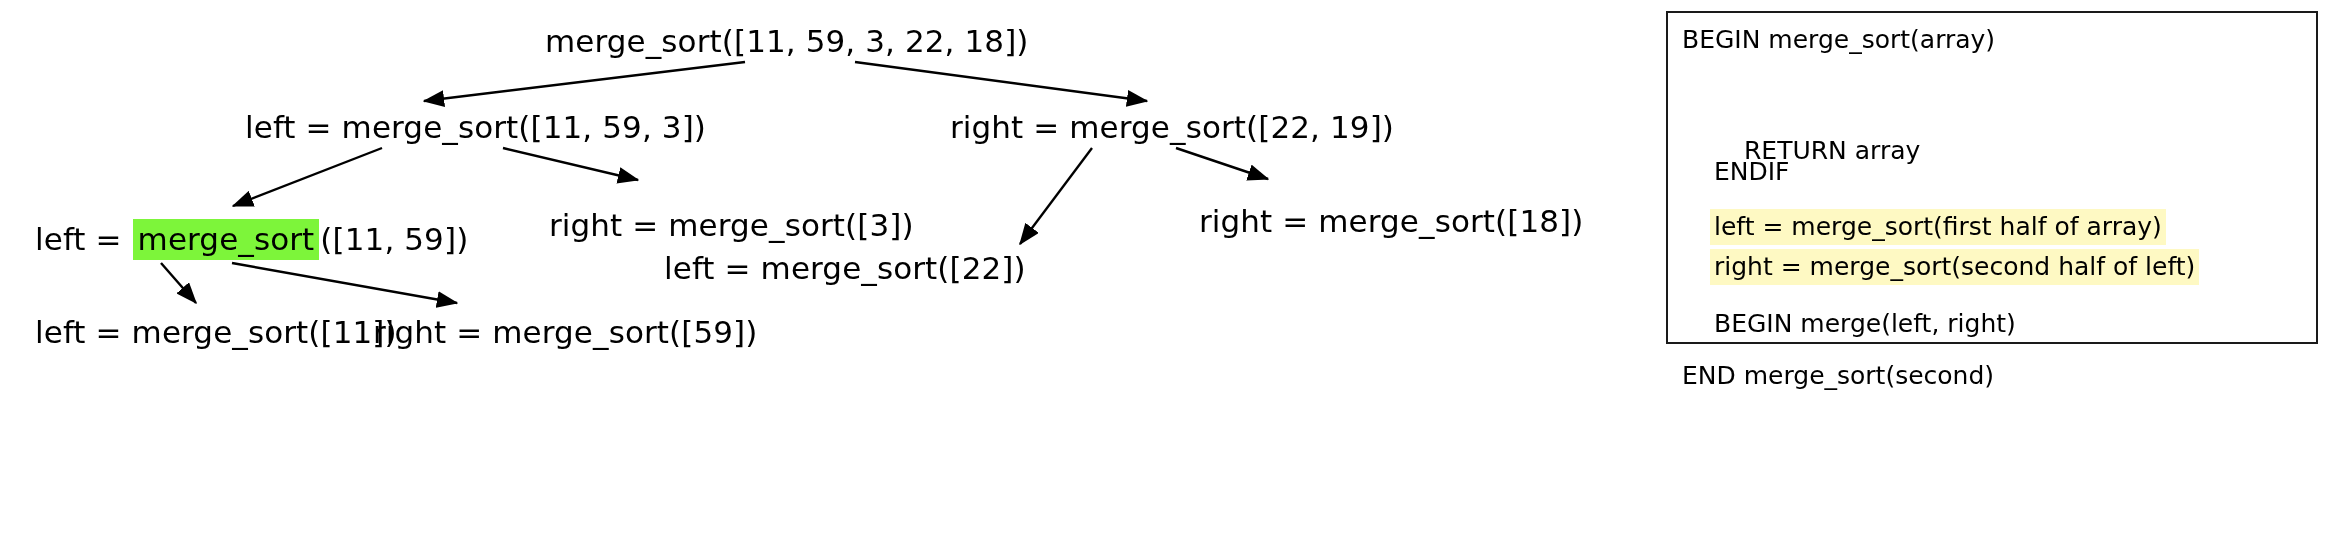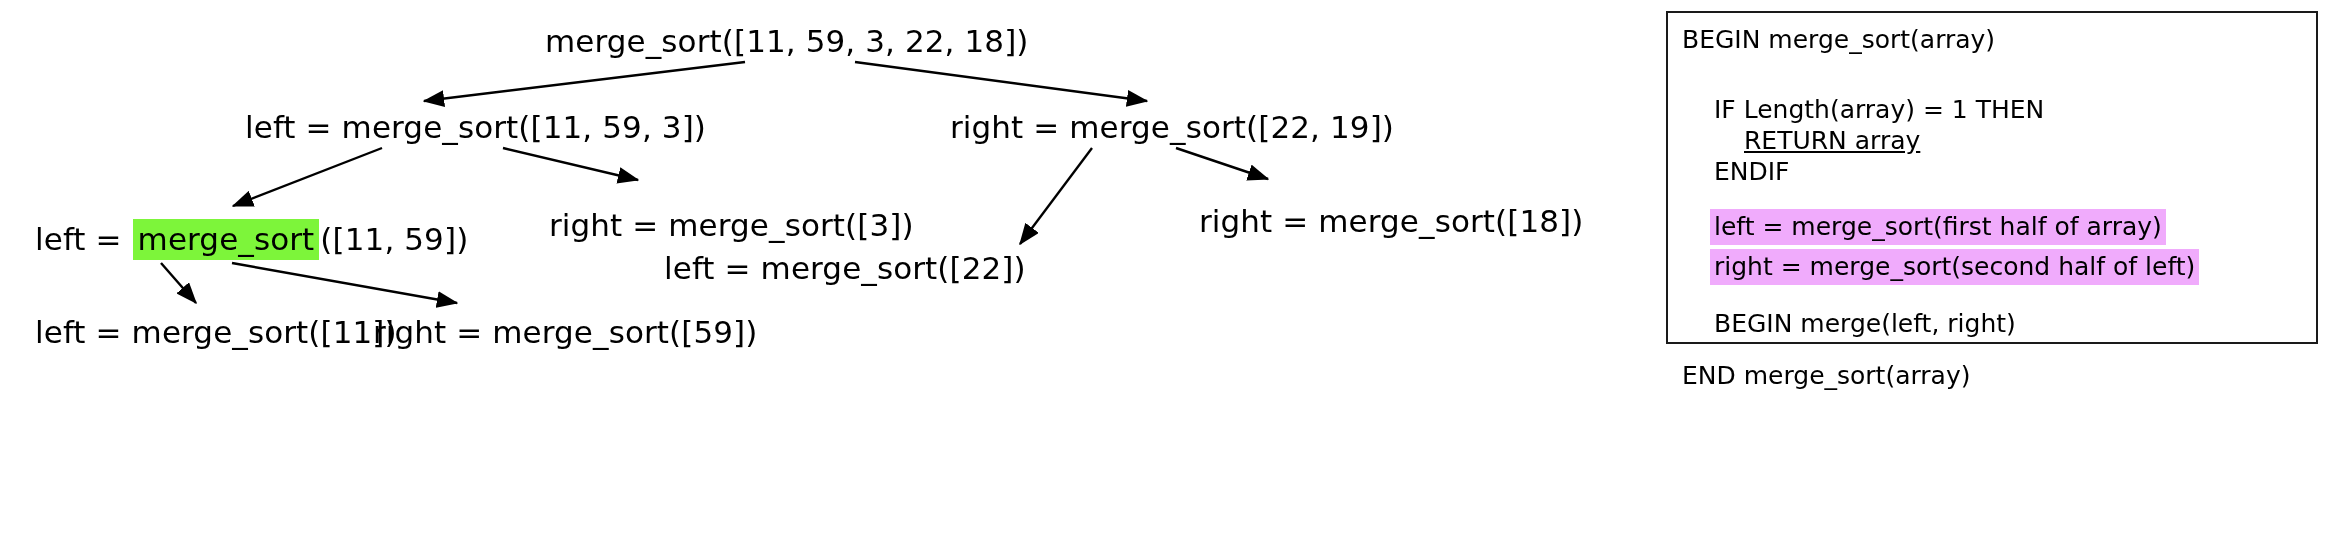--- a/index.html
+++ b/index.html
@@ -61,21 +61,21 @@
     text-align: center;
   }
   .code-line {
     position: absolute;
     white-space: pre;
     font-size: 25px;
     line-height: 30px;
     color: #000000;
   }
   .code-line .hl {
-    background: #f0abfc;
+    background: #fef9c3;
     padding: 3px 4px 4px 4px;
   }
 </style>
 </head>
 <body>
 
 <div id="tree-panel">
 
   <svg id="tree-arrows" viewBox="0 0 1600 553" width="1600" height="553" xmlns="http://www.w3.org/2000/svg">
     <defs>
@@ -111,26 +111,25 @@
 
   <div class="tree-node" style="left:35px; top:313px;">left = merge_sort([11])</div>
 
   <div class="tree-node" style="left:373px; top:313px;">right = merge_sort([59])</div>
 </div>
 
 <div id="pseudocode-panel">
 
   <div class="code-line" style="left:14px; top:12px;">BEGIN merge_sort(array)</div>
 
-  <div class="code-line" style="left:46px; top:82px;">IF Length(array) = 1 THEN</div>
 
-  <div class="code-line" style="left:76px; top:113px;text-decoration:underline;">RETURN array</div>
+  <div class="code-line" style="left:76px; top:123px;">RETURN array</div>
 
   <div class="code-line" style="left:46px; top:144px;">ENDIF</div>
 
   <div class="code-line" style="left:42px; top:199px;"><span class="hl">left = merge_sort(first half of array)</span></div>
 
   <div class="code-line" style="left:42px; top:239px;"><span class="hl">right = merge_sort(second half of left)</span></div>
 
   <div class="code-line" style="left:46px; top:296px;">BEGIN merge(left, right)</div>
 
-  <div class="code-line" style="left:14px; top:348px;">END merge_sort(array)</div>
+  <div class="code-line" style="left:14px; top:348px;">END merge_sort(second)</div>
 </div>
 
 </body></html>

